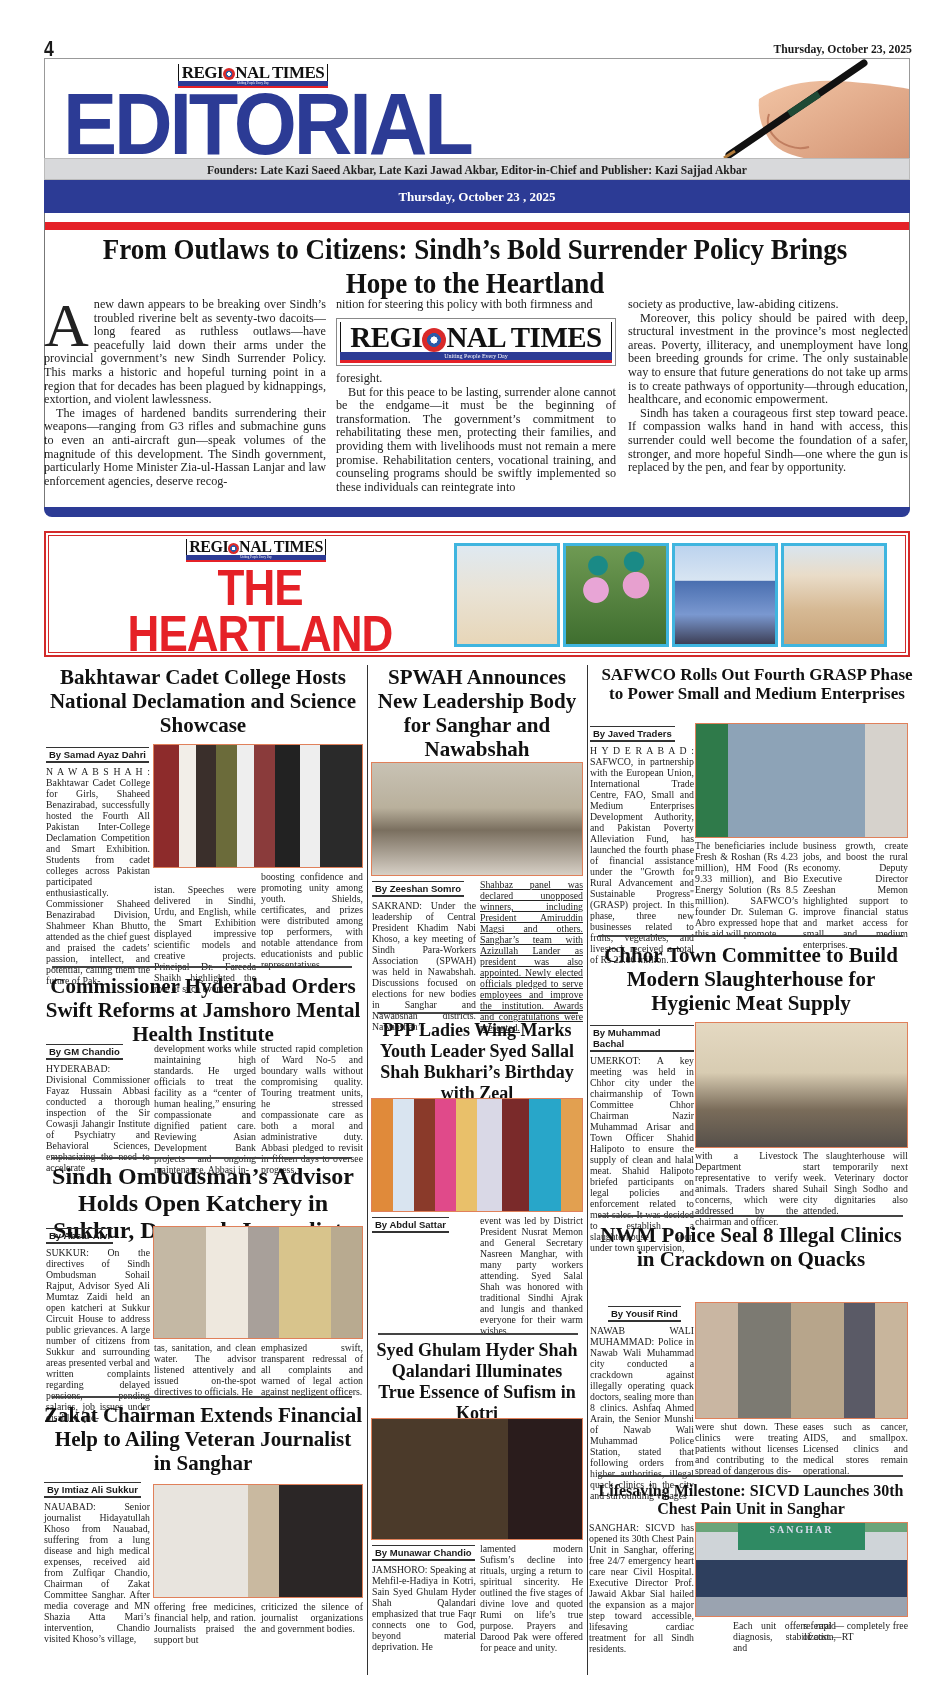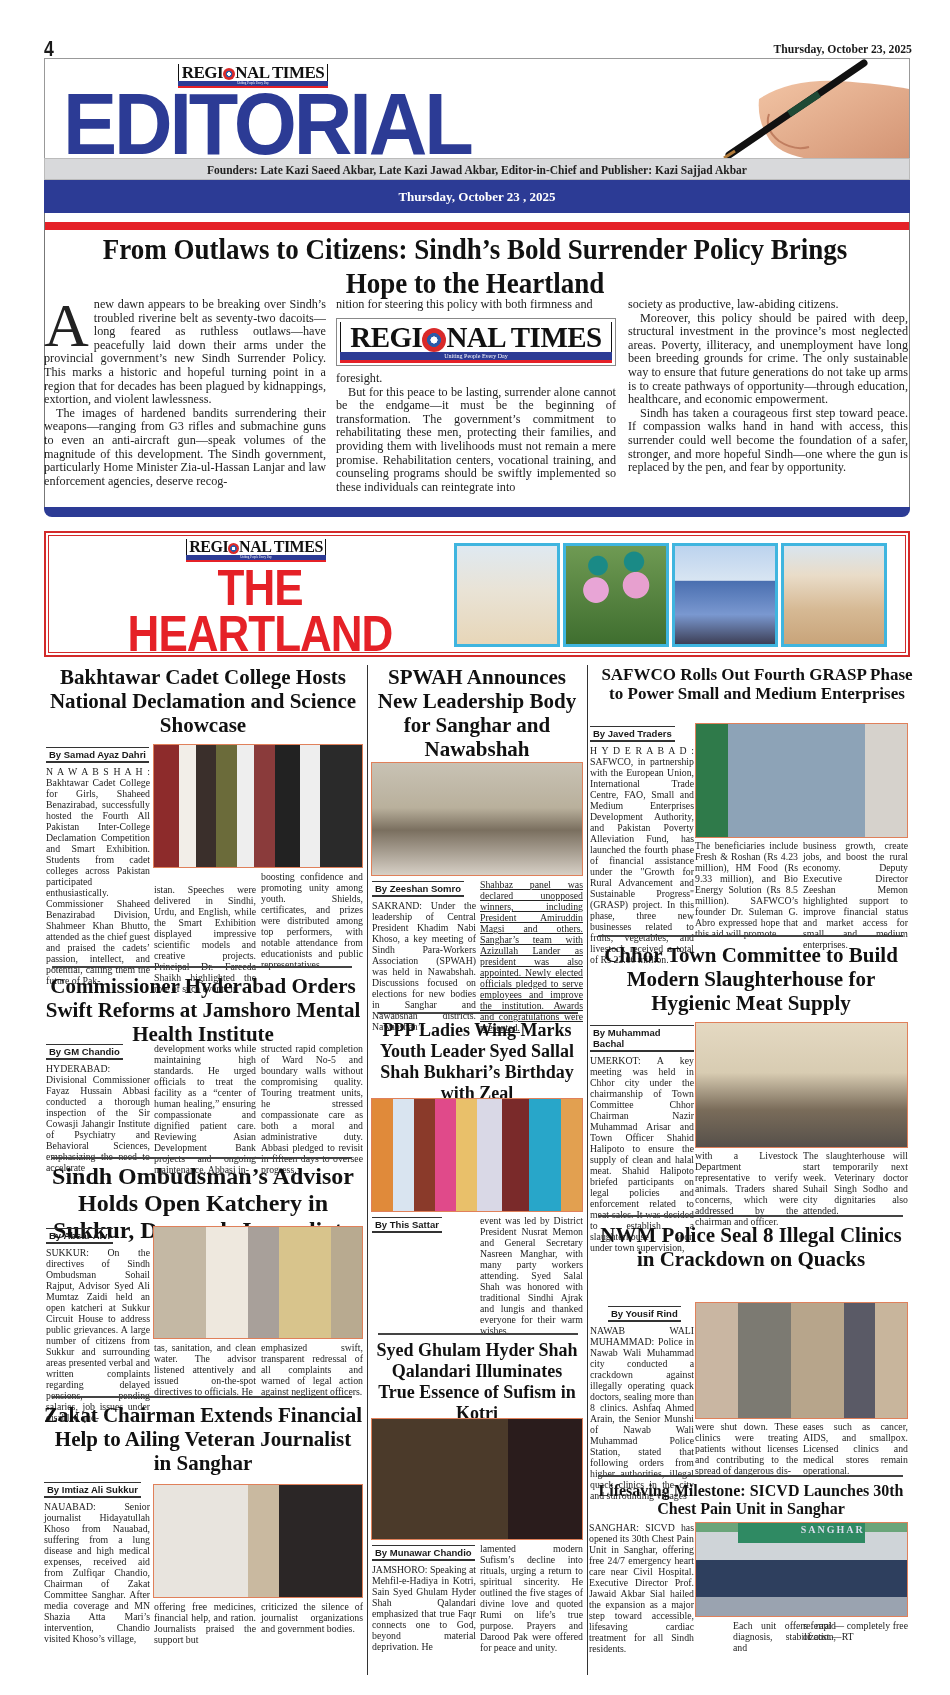--- a/index.html
+++ b/index.html
@@ -68,21 +68,21 @@
   .ph-group1 { background: linear-gradient(90deg,#8d2b2b 0 12%,#f2eee8 12% 20%,#3a2f2b 20% 30%,#6b6b3a 30% 40%,#eee 40% 48%,#8a3b3b 48% 58%,#222 58% 70%,#eee 70% 80%,#2a2a2a 80% 100%); }
   .ph-meeting { background: linear-gradient(180deg,#c8c2b4 0%,#b9b09c 40%,#7a6f5f 60%,#d7d0c6 100%); }
   .ph-collage { background: linear-gradient(90deg,#2f7a4a 0 15%,#8da3b7 15% 80%,#d6d2cc 80% 100%); }
   .ph-katchery { background: linear-gradient(90deg,#c4b8a4 0 25%,#eee8de 25% 45%,#a8a09a 45% 60%,#d8c48c 60% 85%,#b8aa90 85% 100%); }
   .ph-birthday { background: linear-gradient(90deg,#e08a3a 0 10%,#d9e4f0 10% 20%,#8a3a2a 20% 30%,#e04a8a 30% 40%,#e9c06a 40% 50%,#d9d8e6 50% 62%,#7a2a2a 62% 75%,#28a6c9 75% 90%,#e2a050 90% 100%); }
   .ph-sufi { background: linear-gradient(90deg,#4b3a2a 0 65%,#2a1c1c 65% 100%); }
   .ph-zakat { background: linear-gradient(90deg,#e8e4de 0 45%,#c9b9a0 45% 60%,#2b2626 60% 100%); }
   .ph-slaughter { background: linear-gradient(180deg,#e4d9c2 0%,#d8ccb2 40%,#7a6c5a 70%,#56504a 100%); }
   .ph-police { background: linear-gradient(90deg,#c9b6a2 0 20%,#7c7a72 20% 45%,#b7a58b 45% 70%,#5a5a66 70% 85%,#c8b59c 85% 100%); }
   .ph-sicvd { background: linear-gradient(180deg,#6aa57a 0 10%,#cfd4d8 10% 40%,#2e3f5e 40% 80%,#9aa3b0 80% 100%); }
-  .sanghar-sign { position: absolute; top: 0; left: 20%; width: 60%; height: 20px; background: #2f8a63; color: #dde; font-size: 10px; text-align: right; line-height: 13px; font-weight: bold; letter-spacing: 2px; }
+  .sanghar-sign { position: absolute; top: 0; left: 20%; width: 60%; height: 27px; background: #2f8a63; color: #dde; font-size: 10px; text-align: center; line-height: 13px; font-weight: bold; letter-spacing: 2px; }
 </style>
 </head>
 <body>
 
 <div class="page-num">4</div>
 <div class="top-date">Thursday, October 23, 2025</div>
 
 <div class="masthead">
   <div class="mini-logo">
     <div class="name"><span>REGI<span class="o"></span>NAL TIMES</span></div>
@@ -212,21 +212,21 @@
 </div>
 <div class="story txt" style="left:480px; top:879px; width:103px;text-decoration:underline;">Shahbaz panel was declared unopposed winners, including President Amiruddin Magsi and others. Sanghar’s team with Azizullah Lander as president was also appointed. Newly elected officials pledged to serve employees and improve the institution. Awards and congratulations were presented.</div>
 
 <div class="story-rule" style="left:378px; top:1012px; width:200px;"></div>
 
 <div class="story" style="left:372px; top:1020px; width:210px;">
   <h2 style="font-size:18px; line-height:21px;">PPP Ladies Wing Marks Youth Leader Syed Sallal Shah Bukhari’s Birthday with Zeal</h2>
 </div>
 <div class="photo ph-birthday" style="left:371px; top:1098px; width:212px; height:114px;"></div>
 <div class="story" style="left:372px; top:1213px; width:104px;">
-  <div class="byline">By This Sattar</div>
+  <div class="byline">By Abdul Sattar</div>
 </div>
 <div class="story txt" style="left:480px; top:1215px; width:103px;">event was led by District President Nusrat Memon and General Secretary Nasreen Manghar, with many party workers attending. Syed Salal Shah was honored with traditional Sindhi Ajrak and lungis and thanked everyone for their warm wishes.</div>
 
 <div class="story-rule" style="left:378px; top:1333px; width:200px;"></div>
 
 <div class="story" style="left:372px; top:1340px; width:210px;">
   <h2 style="font-size:18px; line-height:21px;">Syed Ghulam Hyder Shah Qalandari Illuminates True Essence of Sufism in Kotri</h2>
 </div>
 <div class="photo ph-sufi" style="left:371px; top:1418px; width:212px; height:122px;"></div>
 <div class="story" style="left:372px; top:1541px; width:104px;">

